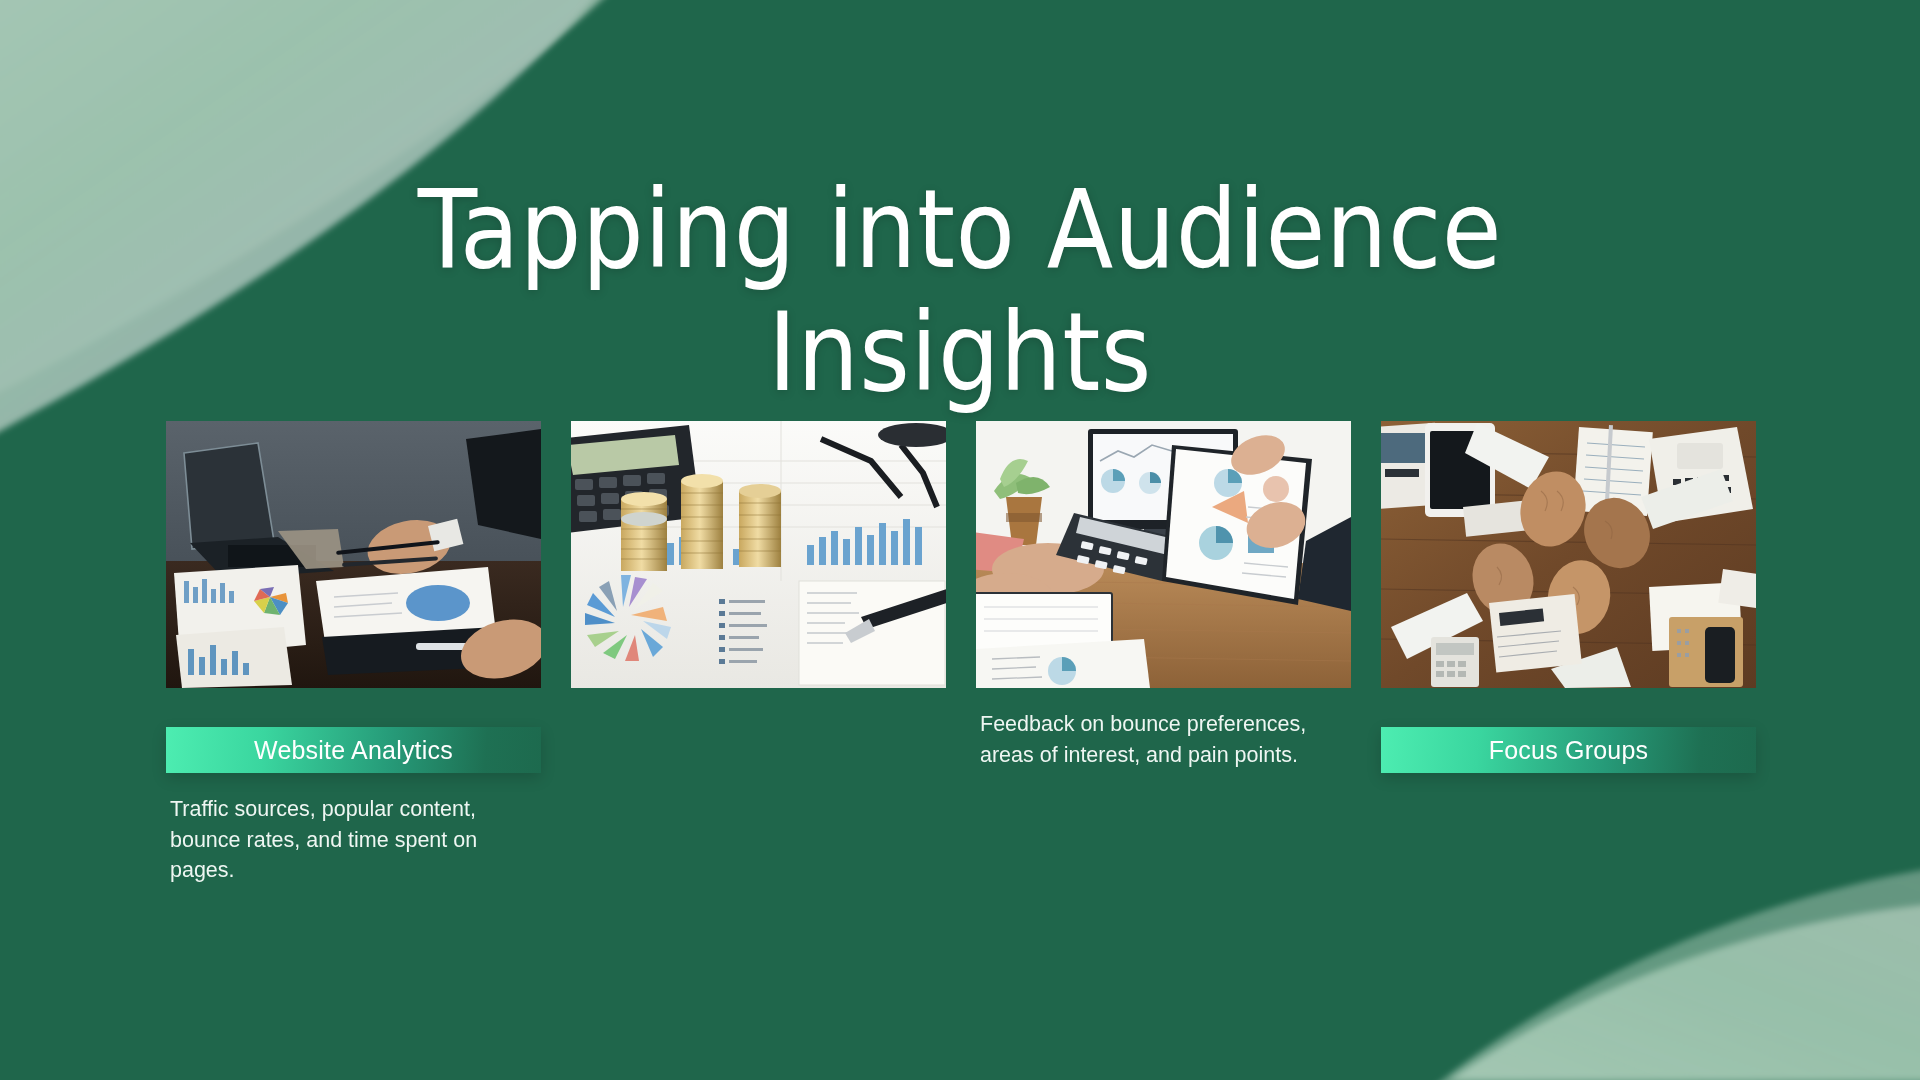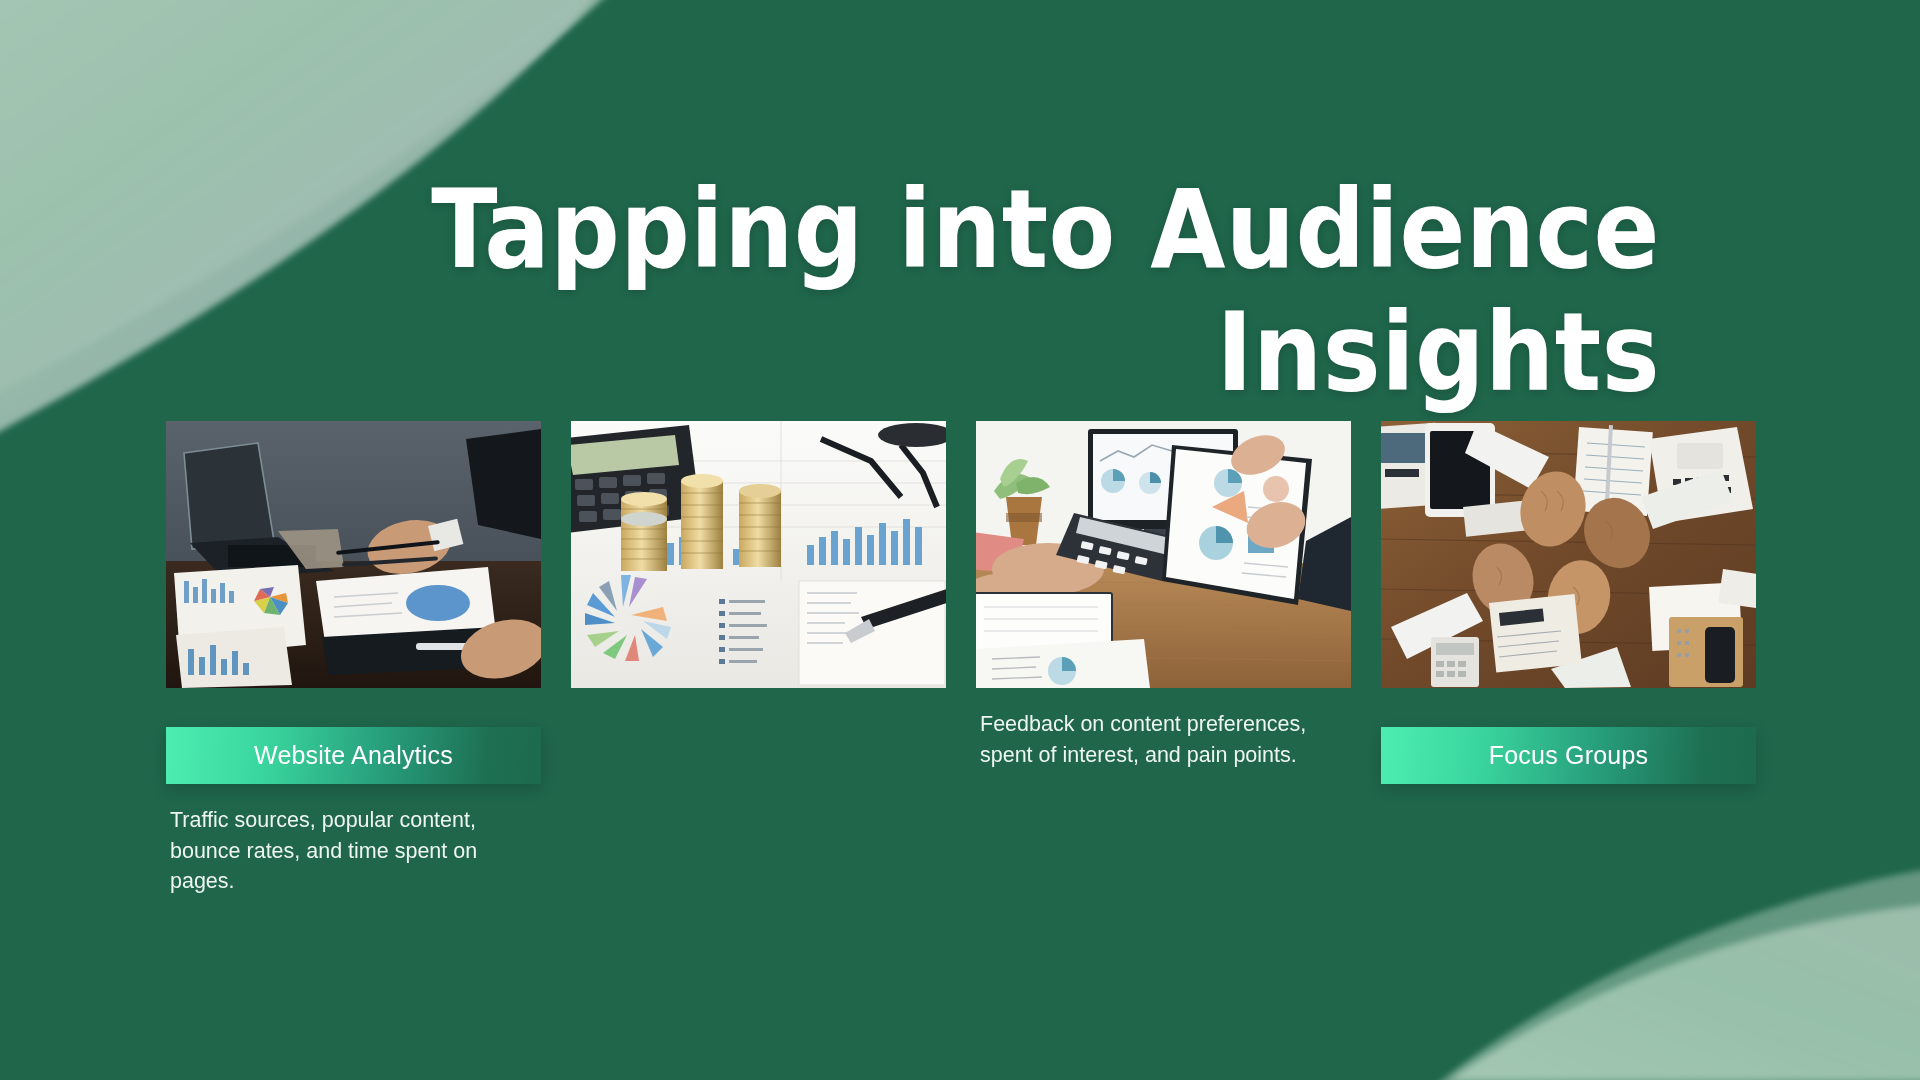--- a/index.html
+++ b/index.html
@@ -36,25 +36,25 @@
     inset: 0;
     z-index: 2;
   }
 
   #page-title {
     position: absolute;
     left: 50%;
     transform: translateX(-50%);
     top: 96px;
     width: 1400px;
-    text-align: right;
+    text-align: center;
     color: #ffffff;
     font-size: 108px;
     line-height: 1.14;
-    font-weight: 700;
+    font-weight: 400;
     letter-spacing: 0.5px;
     font-family: "DejaVu Sans Condensed", "Liberation Sans Narrow", "Liberation Sans", sans-serif;
     font-stretch: condensed;
     text-shadow: 0 2px 10px rgba(0,0,0,0.18);
     white-space: pre-line;
   }
 
   #cards {
     position: absolute;
     top: 421px;
@@ -78,21 +78,21 @@
     background: #24303a;
   }
   .card-photo svg {
     display: block;
     width: 375px;
     height: 267px;
   }
 
   .card-label {
     margin-top: 39px;
-    height: 57px;
+    height: 46px;
     display: flex;
     align-items: center;
     justify-content: center;
     color: #ffffff;
     font-size: 25px;
     font-weight: 400;
     letter-spacing: 0.2px;
     box-shadow: 0 5px 14px rgba(0,0,0,0.16);
     background: linear-gradient(95deg, #4dedb1 0%, #3ad69f 26%, #269a78 60%, #1e7053 85%, #1d6a4e 100%);
     text-align: center;
@@ -456,21 +456,21 @@
           <path d="M0 228 L168 218 L174 267 L0 267 Z" fill="#f7f7f3"></path>
           <circle cx="86" cy="250" r="14" fill="#bcd9e6"></circle>
           <path d="M86 236 A14 14 0 0 1 100 250 L86 250 Z" fill="#5b9fb8"></path>
           <g stroke="#b9bdc1" stroke-width="1.3">
             <line x1="16" y1="238" x2="64" y2="236"></line>
               <line x1="16" y1="248" x2="60" y2="246"></line>
             <line x1="16" y1="258" x2="66" y2="256"></line>
           </g>
         </svg>
       </div>
-      <div class="card-desc">Feedback on content preferences, spent of interest, and pain points.</div>
+      <div class="card-desc">Feedback on bounce preferences, areas of interest, and pain points.</div>
     </div>
 
     <div class="card">
       <div class="card-photo">
         <svg viewBox="0 0 375 267" preserveAspectRatio="none">
           <defs>
             <linearGradient id="p4wood" x1="0" y1="0" x2="1" y2="1">
               <stop offset="0%" stop-color="#8d6137"></stop>
                 <stop offset="50%" stop-color="#70492a"></stop>
               <stop offset="100%" stop-color="#5d3b22"></stop>

